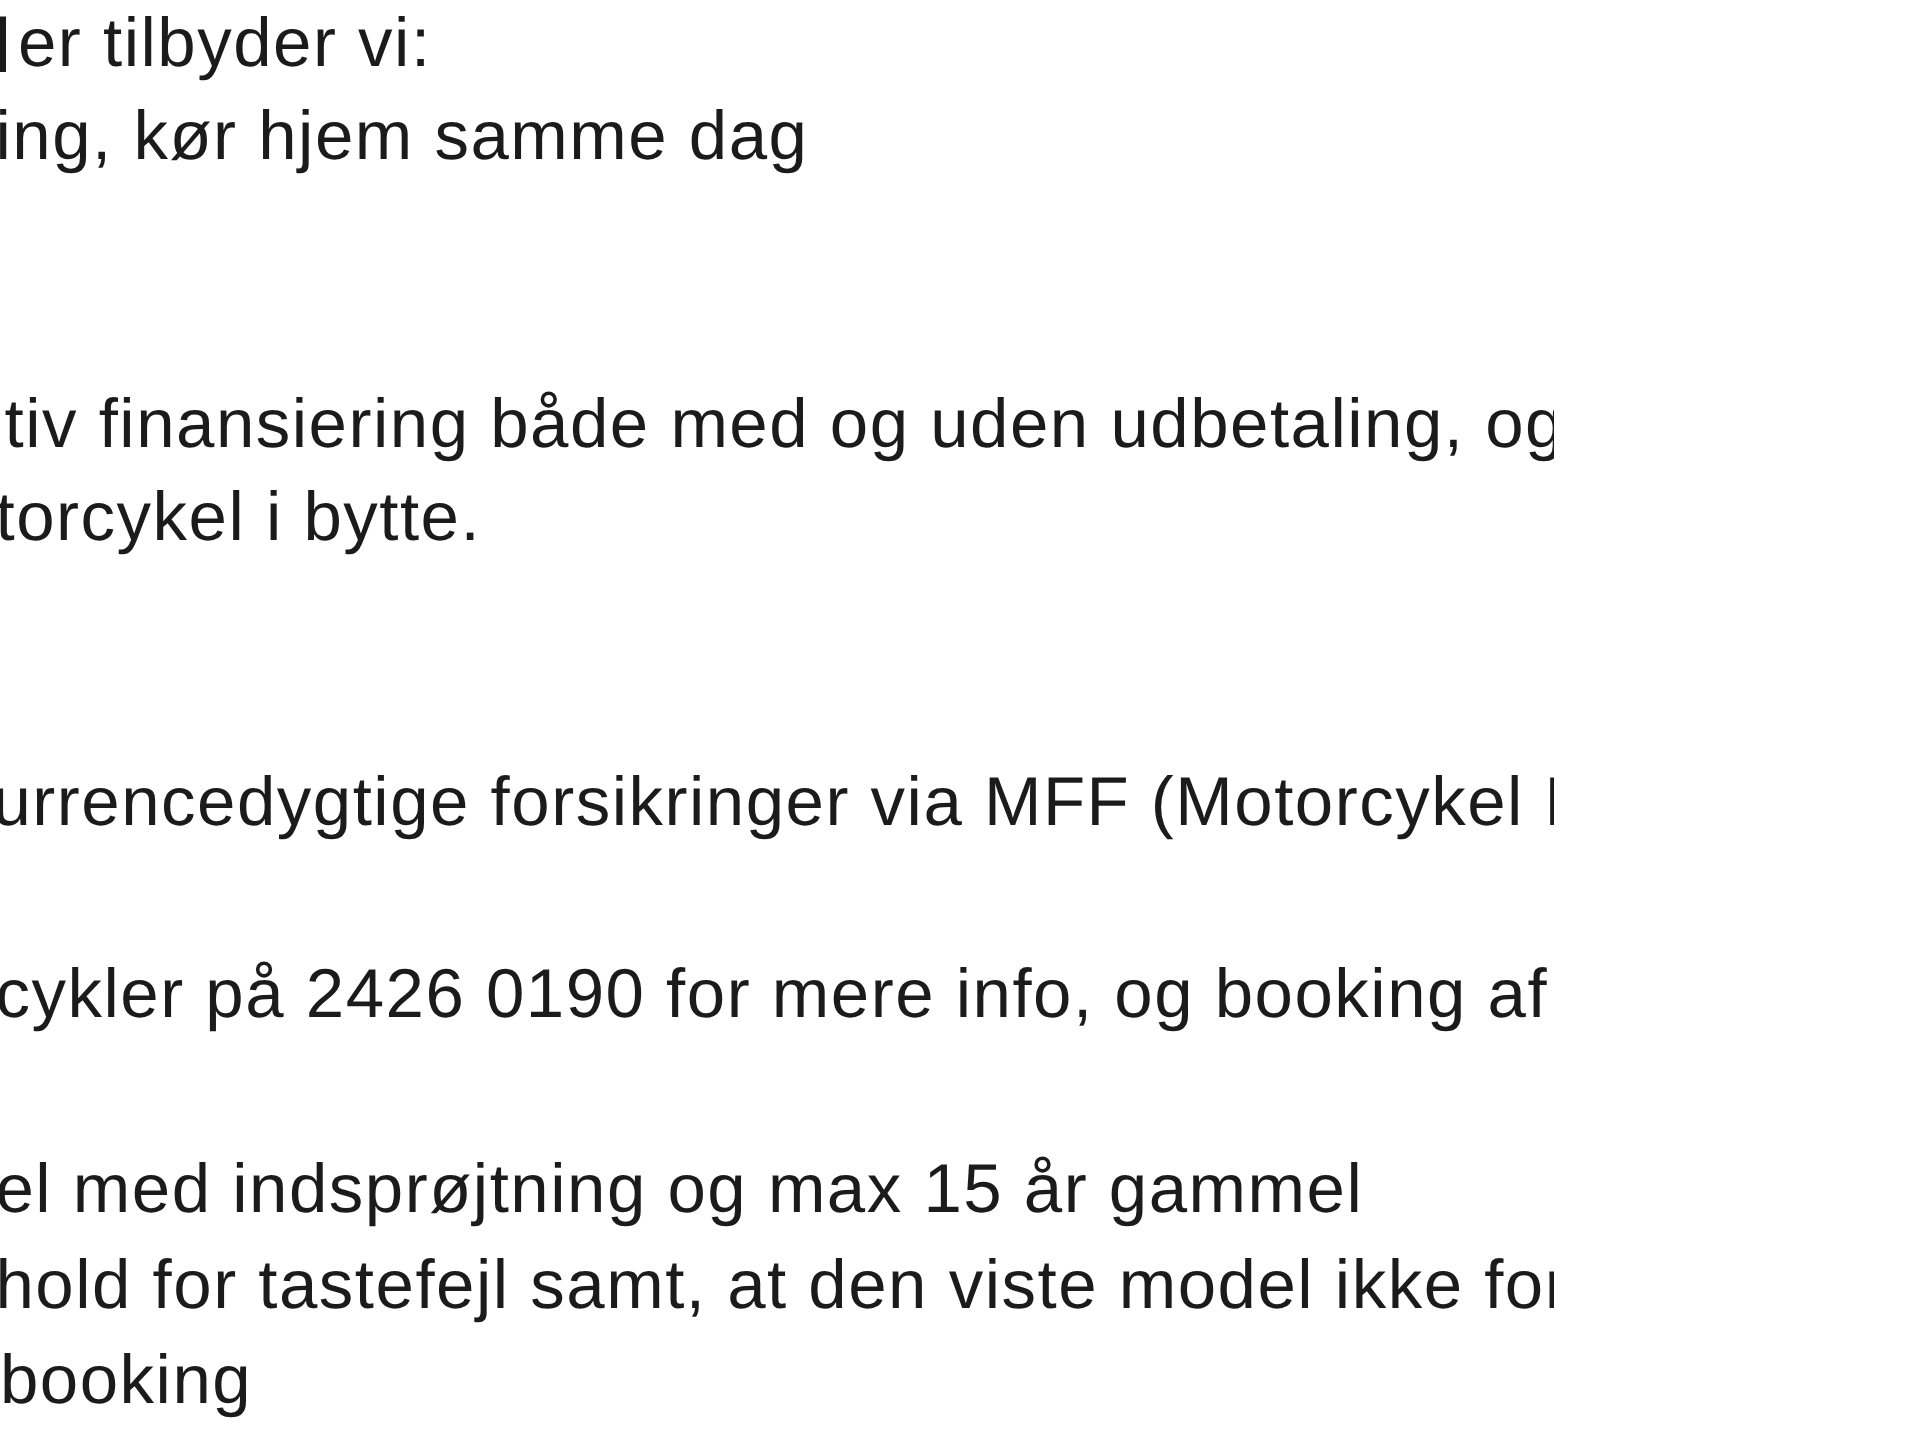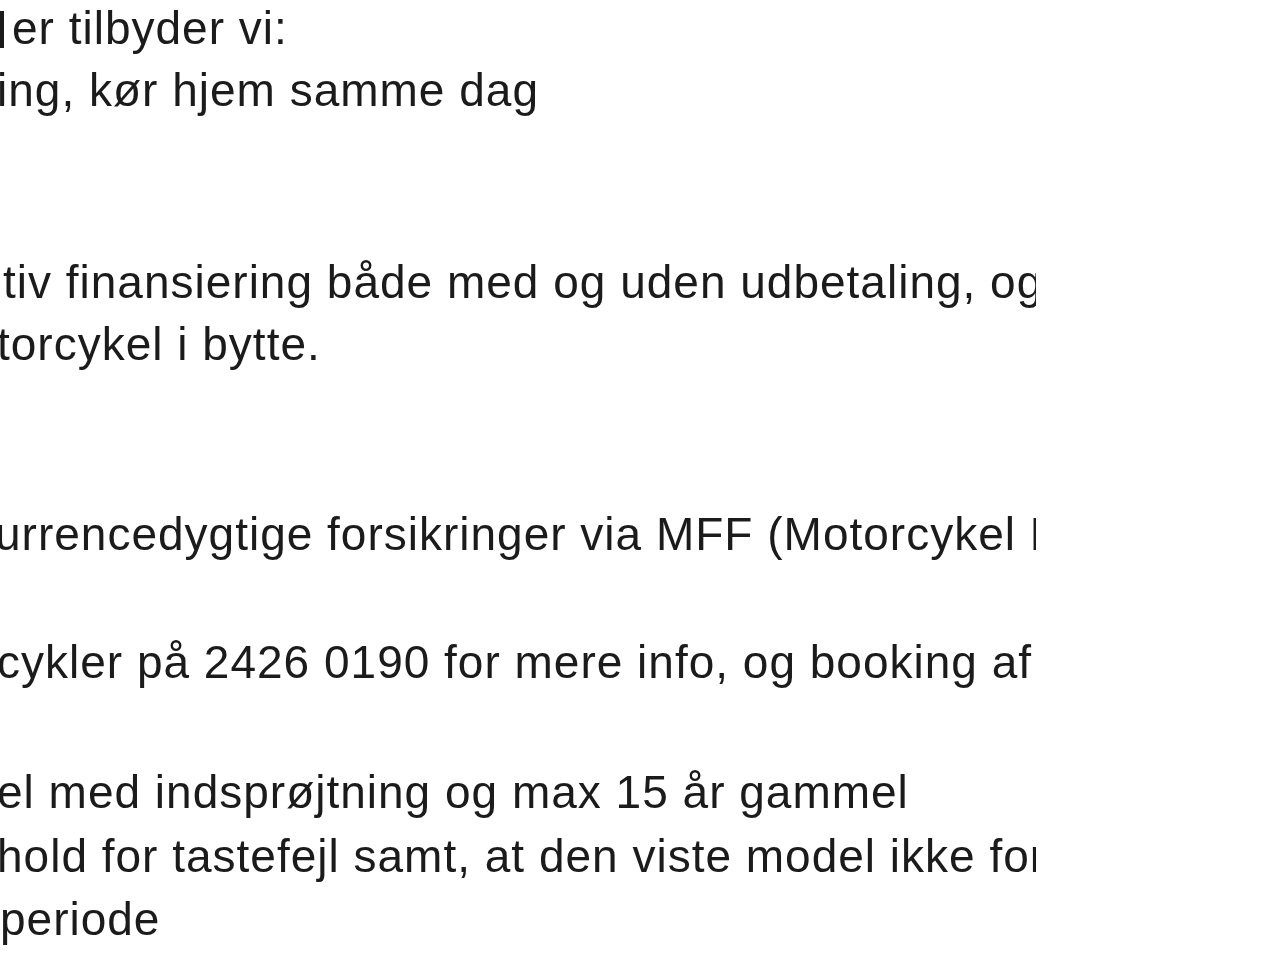--- a/index.html
+++ b/index.html
@@ -55,14 +55,14 @@
 <div class="page">
   <div class="cut-fragment"></div>
   <div class="line line-0">er tilbyder vi:</div>
   <div class="line line-1">ing, kør hjem samme dag</div>
   <div class="line line-2">tiv finansiering både med og uden udbetaling, og HUSK vi tag</div>
   <div class="line line-3">torcykel i bytte.</div>
   <div class="line line-4">urrencedygtige forsikringer via MFF (Motorcykel Forhandler Fo</div>
   <div class="line line-5">cykler på 2426 0190 for mere info, og booking af prøvekørsel</div>
   <div class="line line-6">el med indsprøjtning og max 15 år gammel</div>
   <div class="line line-7">hold for tastefejl samt, at den viste model ikke forefindes i bu</div>
-  <div class="line line-8">periode</div>
+  <div class="line line-8">booking</div>
 </div>
 
 </body></html>

